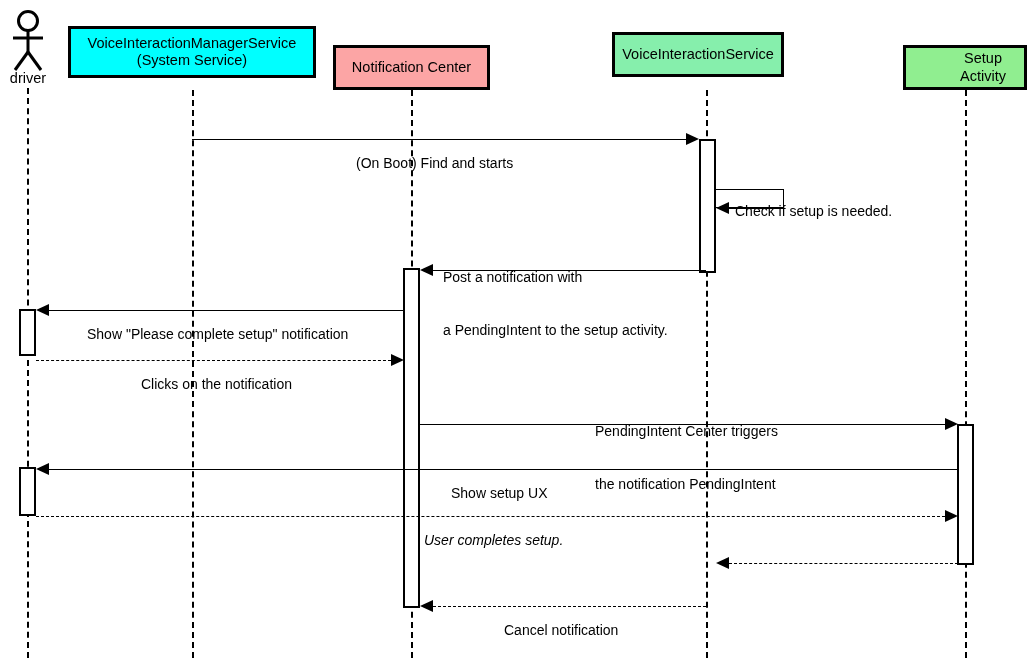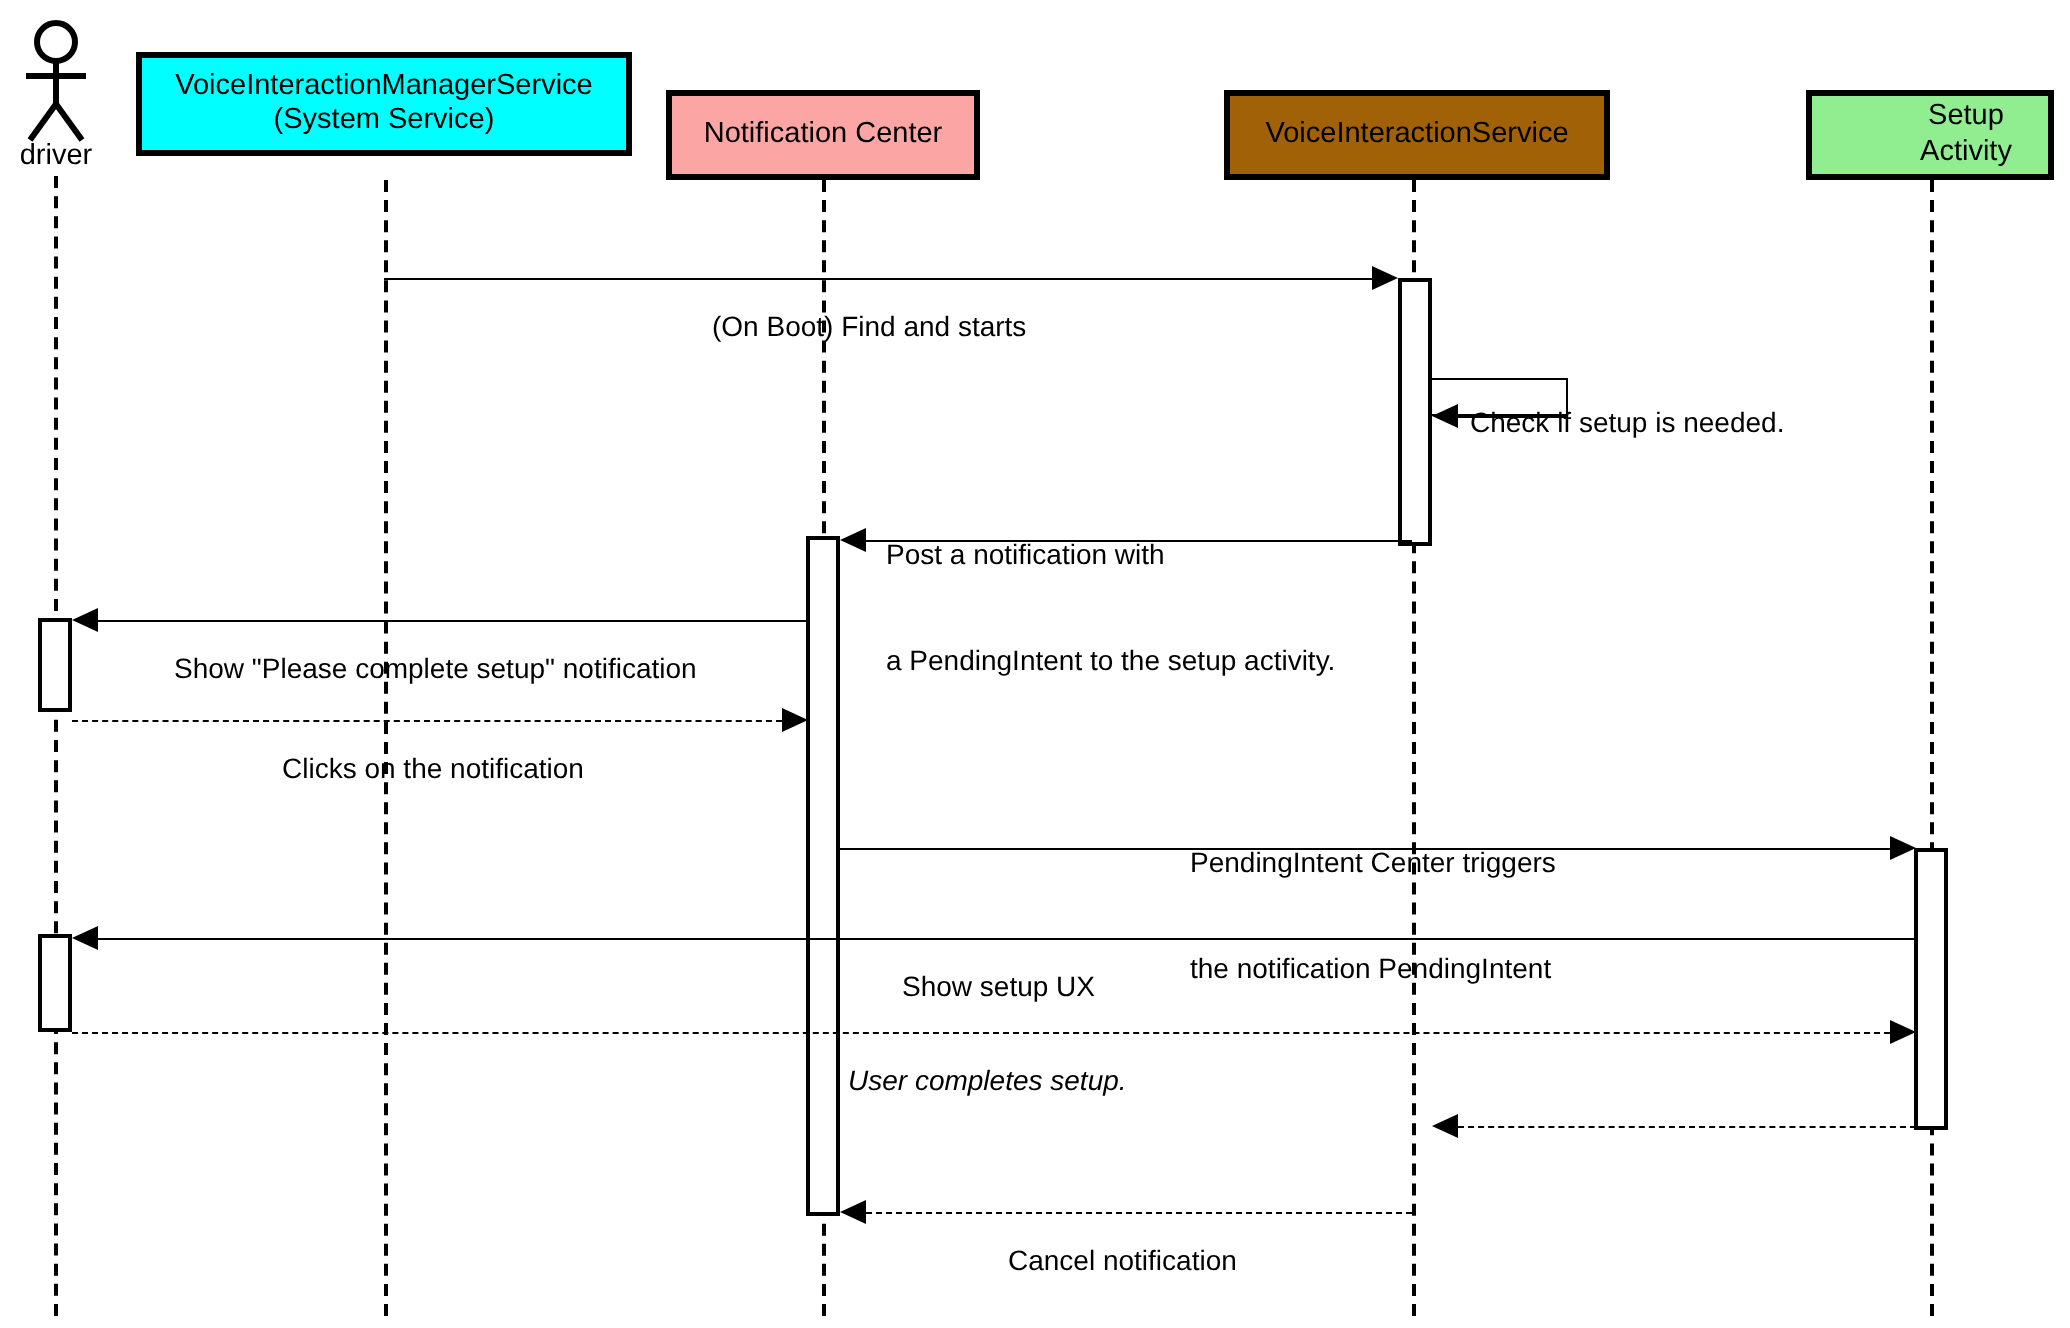--- a/index.html
+++ b/index.html
@@ -41,21 +41,21 @@
       <div>(System Service)</div>
     </div>
   </div>
   <div class="lifeline" style="left:192px;top:90px;height:568px;"></div>
 
   <div class="participant-box" style="left:333px;top:45px;width:157px;height:45px;background:#fca5a5;">
     <div>Notification Center</div>
   </div>
   <div class="lifeline" style="left:411px;top:90px;height:568px;"></div>
 
-  <div class="participant-box" style="left:612px;top:45px;width:193px;height:45px;background:#a16207;">
+  <div class="participant-box" style="left:612px;top:32px;width:172px;height:45px;background:#86efac;">
     <div>VoiceInteractionService</div>
   </div>
   <div class="lifeline" style="left:706px;top:90px;height:568px;"></div>
 
   <div class="participant-box" style="left:903px;top:45px;width:124px;height:45px;background:#90EE90;padding-left:36px;">
     <div>Setup Activity</div>
   </div>
   <div class="lifeline" style="left:965px;top:90px;height:568px;"></div>
 
   <div class="activation" style="left:699px;top:139px;width:17px;height:134px;"></div>

